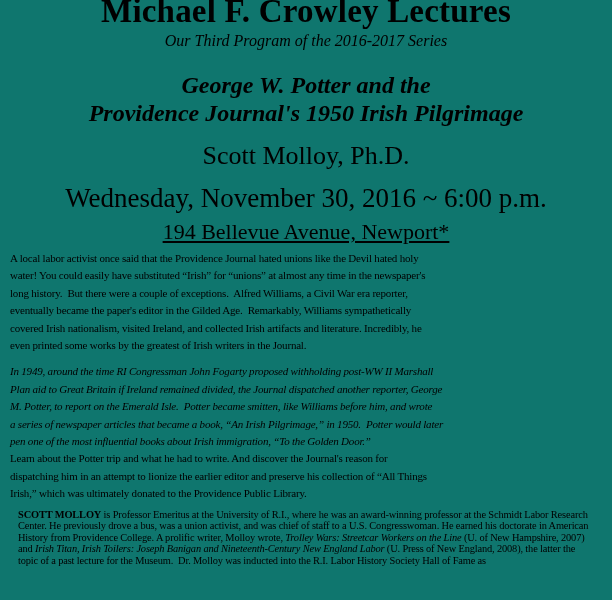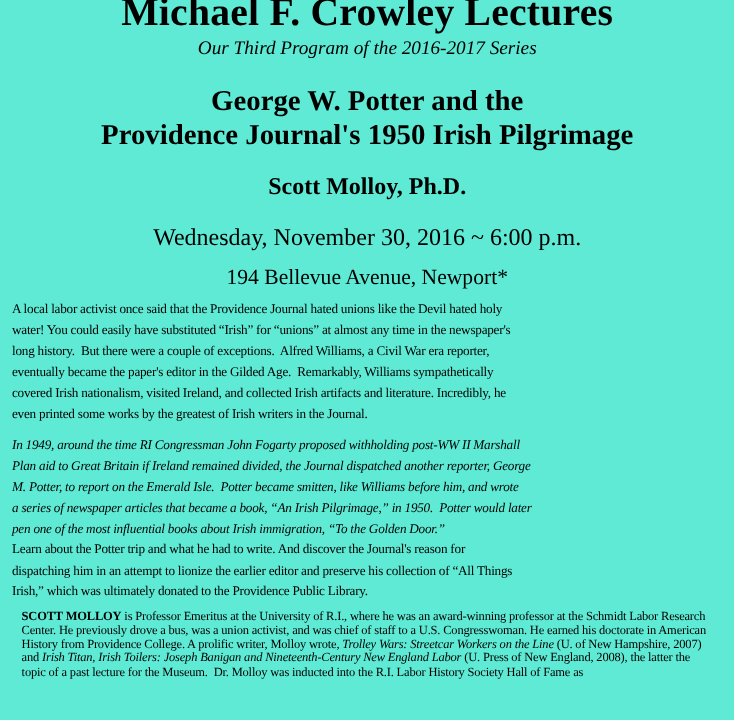--- a/index.html
+++ b/index.html
@@ -7,21 +7,21 @@
     padding: 0;
     background: #ffffff;
   }
   .page {
     position: relative;
     width: 612px;
     height: 600px;
     box-sizing: border-box;
     padding: 0 10px;
     overflow: hidden;
-    background: #5eead4;
+    background: #0f766e;
     color: #000000;
     font-family: "Liberation Serif", "DejaVu Serif", serif;
   }
   .center { text-align: center; }
 
   .series-title {
     font-size: 33px;
     font-weight: bold;
     line-height: 36px;
     margin: -7px 0 0 0;
@@ -29,47 +29,49 @@
   }
   .series-subtitle {
     font-size: 16px;
     font-style: italic;
     line-height: 18px;
     margin: 3px 0 0 0;
   }
   .lecture-title {
     font-size: 24px;
     font-weight: bold;
+    font-style: italic;
     line-height: 28px;
     margin: 21px 0 0 0;
     white-space: pre;
     text-align: center;
   }
   .speaker {
-    font-size: 20px;
-    font-weight: bold;
+    font-size: 26px;
+    font-weight: normal;
     line-height: 30px;
     margin: 14px 0 0 0;
   }
   .datetime {
-    font-size: 20px;
+    font-size: 27px;
     font-weight: normal;
     line-height: 24px;
     margin: 15px 0 12px 0;
   }
   .venue {
     font-size: 18px;
     font-weight: bold;
     line-height: 20px;
     margin: 16px 0 0 0;
   }
   .address {
-    font-size: 18px;
+    font-size: 22px;
     line-height: 19px;
     margin: 1px 0 0 0;
+    text-decoration: underline;
   }
   .body-par {
     font-size: 11px;
     line-height: 17.4px;
     letter-spacing: -0.2px;
     margin: 0;
     white-space: pre;
     text-align: left;
   }
   .par-1 { margin-top: 9px; }

